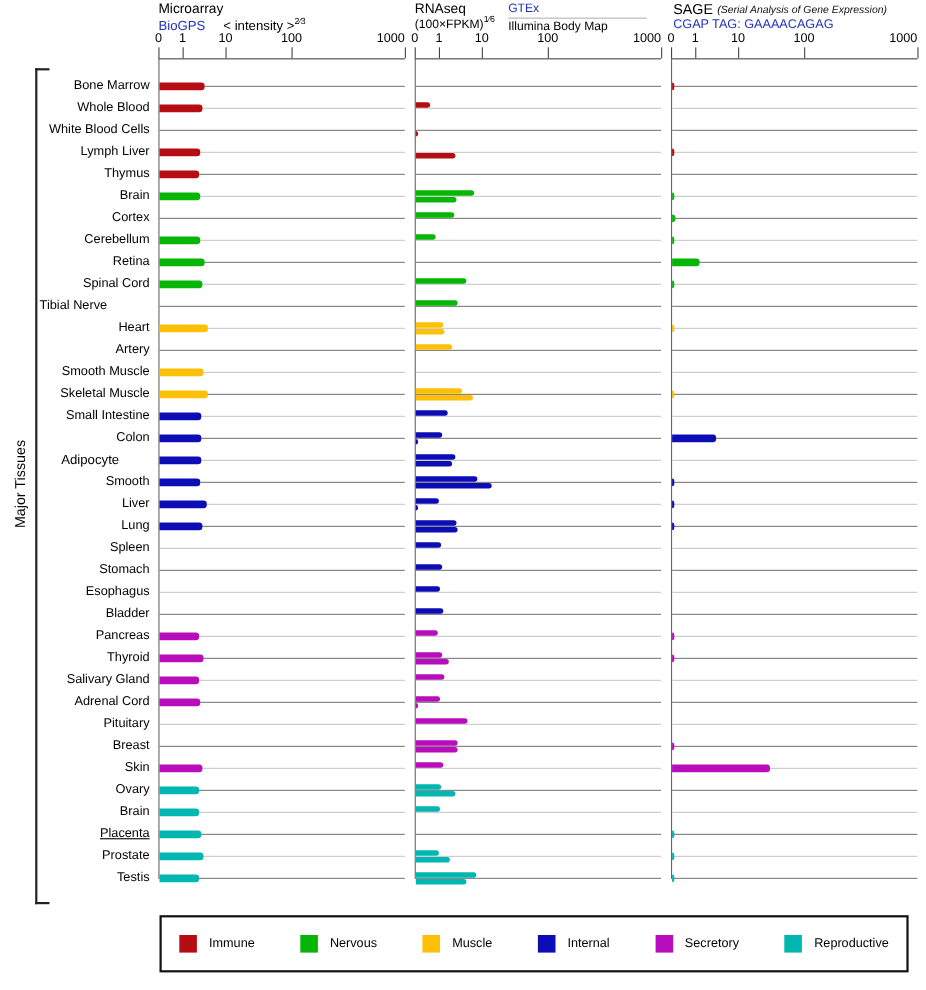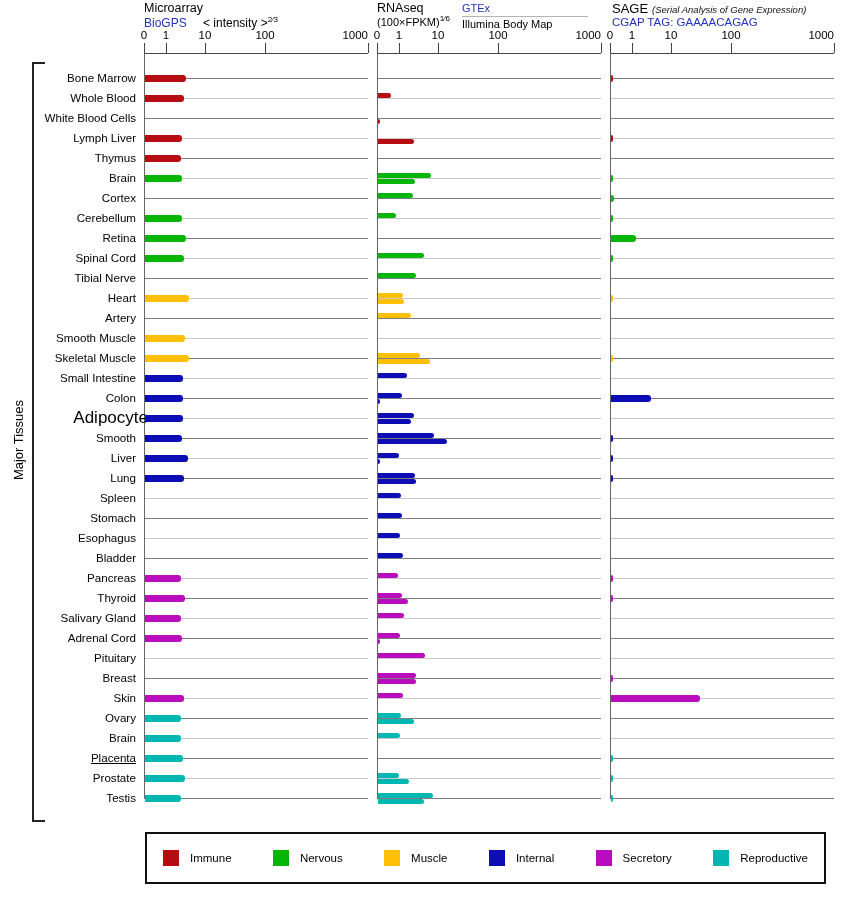--- a/index.html
+++ b/index.html
@@ -142,21 +142,21 @@
       <div style="position: absolute; left: 611px; top: 238px; width: 223px; height: 1px; background: rgb(125, 125, 125);"></div>
       <div style="position: absolute; left: 145px; top: 235px; width: 41px; height: 7px; background: rgb(6, 181, 6); border-radius: 0px 3px 3px 0px;"></div>
       <div style="position: absolute; left: 611px; top: 235px; width: 25px; height: 7px; background: rgb(6, 181, 6); border-radius: 0px 3px 3px 0px;"></div>
       <div style="position: absolute; left: 36px; top: 250px; width: 100px; height: 16px; line-height: 16px; text-align: right; font-size: 11.6px; white-space: nowrap;">Spinal Cord</div>
       <div style="position: absolute; left: 145px; top: 258px; width: 223px; height: 1px; background: rgb(201, 201, 201);"></div>
       <div style="position: absolute; left: 378px; top: 258px; width: 223px; height: 1px; background: rgb(201, 201, 201);"></div>
       <div style="position: absolute; left: 611px; top: 258px; width: 223px; height: 1px; background: rgb(201, 201, 201);"></div>
       <div style="position: absolute; left: 145px; top: 255px; width: 39px; height: 7px; background: rgb(6, 181, 6); border-radius: 0px 3px 3px 0px;"></div>
       <div style="position: absolute; left: 378px; top: 253px; width: 46px; height: 5px; background: rgb(6, 181, 6); border-radius: 0px 3px 3px 0px;"></div>
       <div style="position: absolute; left: 611px; top: 255px; width: 2px; height: 7px; background: rgb(6, 181, 6); border-radius: 0px 3px 3px 0px;"></div>
-      <div style="position: absolute; left: 36px; top: 270px; width: 100px; height: 16px; line-height: 16px; text-align: right; font-size: 11.6px; white-space: nowrap;">Tibial Nerve</div>
+      <div style="position: absolute; left: 36px; top: 270px; width: 100px; height: 16px; line-height: 16px; text-align: left; font-size: 11.6px; white-space: nowrap;">Tibial Nerve</div>
       <div style="position: absolute; left: 145px; top: 278px; width: 223px; height: 1px; background: rgb(125, 125, 125);"></div>
       <div style="position: absolute; left: 378px; top: 278px; width: 223px; height: 1px; background: rgb(125, 125, 125);"></div>
       <div style="position: absolute; left: 611px; top: 278px; width: 223px; height: 1px; background: rgb(125, 125, 125);"></div>
       <div style="position: absolute; left: 378px; top: 273px; width: 38px; height: 5px; background: rgb(6, 181, 6); border-radius: 0px 3px 3px 0px;"></div>
       <div style="position: absolute; left: 36px; top: 290px; width: 100px; height: 16px; line-height: 16px; text-align: right; font-size: 11.6px; white-space: nowrap;">Heart</div>
       <div style="position: absolute; left: 145px; top: 298px; width: 223px; height: 1px; background: rgb(201, 201, 201);"></div>
       <div style="position: absolute; left: 378px; top: 298px; width: 223px; height: 1px; background: rgb(201, 201, 201);"></div>
       <div style="position: absolute; left: 611px; top: 298px; width: 223px; height: 1px; background: rgb(201, 201, 201);"></div>
       <div style="position: absolute; left: 145px; top: 295px; width: 44px; height: 7px; background: rgb(253, 192, 6); border-radius: 0px 3px 3px 0px;"></div>
       <div style="position: absolute; left: 378px; top: 293px; width: 25px; height: 5px; background: rgb(253, 192, 6); border-radius: 0px 3px 3px 0px;"></div>
@@ -187,21 +187,21 @@
       <div style="position: absolute; left: 145px; top: 375px; width: 38px; height: 7px; background: rgb(13, 13, 181); border-radius: 0px 3px 3px 0px;"></div>
       <div style="position: absolute; left: 378px; top: 373px; width: 29px; height: 5px; background: rgb(13, 13, 181); border-radius: 0px 3px 3px 0px;"></div>
       <div style="position: absolute; left: 36px; top: 390px; width: 100px; height: 16px; line-height: 16px; text-align: right; font-size: 11.6px; white-space: nowrap;">Colon</div>
       <div style="position: absolute; left: 145px; top: 398px; width: 223px; height: 1px; background: rgb(125, 125, 125);"></div>
       <div style="position: absolute; left: 378px; top: 398px; width: 223px; height: 1px; background: rgb(125, 125, 125);"></div>
       <div style="position: absolute; left: 611px; top: 398px; width: 223px; height: 1px; background: rgb(125, 125, 125);"></div>
       <div style="position: absolute; left: 145px; top: 395px; width: 38px; height: 7px; background: rgb(13, 13, 181); border-radius: 0px 3px 3px 0px;"></div>
       <div style="position: absolute; left: 378px; top: 393px; width: 24px; height: 5px; background: rgb(13, 13, 181); border-radius: 0px 3px 3px 0px;"></div>
       <div style="position: absolute; left: 378px; top: 399px; width: 2px; height: 5px; background: rgb(13, 13, 181); border-radius: 0px 3px 3px 0px;"></div>
       <div style="position: absolute; left: 611px; top: 395px; width: 40px; height: 7px; background: rgb(13, 13, 181); border-radius: 0px 3px 3px 0px;"></div>
-      <div style="position: absolute; left: 48px; top: 410px; width: 100px; height: 16px; line-height: 16px; text-align: right; font-size: 17px; white-space: nowrap;">Adipocyte</div>
+      <div style="position: absolute; left: 32px; top: 410px; width: 100px; height: 16px; line-height: 16px; text-align: center; font-size: 12px; white-space: nowrap;">Adipocyte</div>
       <div style="position: absolute; left: 145px; top: 418px; width: 223px; height: 1px; background: rgb(201, 201, 201);"></div>
       <div style="position: absolute; left: 378px; top: 418px; width: 223px; height: 1px; background: rgb(201, 201, 201);"></div>
       <div style="position: absolute; left: 611px; top: 418px; width: 223px; height: 1px; background: rgb(201, 201, 201);"></div>
       <div style="position: absolute; left: 145px; top: 415px; width: 38px; height: 7px; background: rgb(13, 13, 181); border-radius: 0px 3px 3px 0px;"></div>
       <div style="position: absolute; left: 378px; top: 413px; width: 36px; height: 5px; background: rgb(13, 13, 181); border-radius: 0px 3px 3px 0px;"></div>
       <div style="position: absolute; left: 378px; top: 419px; width: 33px; height: 5px; background: rgb(13, 13, 181); border-radius: 0px 3px 3px 0px;"></div>
       <div style="position: absolute; left: 36px; top: 430px; width: 100px; height: 16px; line-height: 16px; text-align: right; font-size: 11.6px; white-space: nowrap;">Smooth</div>
       <div style="position: absolute; left: 145px; top: 438px; width: 223px; height: 1px; background: rgb(125, 125, 125);"></div>
       <div style="position: absolute; left: 378px; top: 438px; width: 223px; height: 1px; background: rgb(125, 125, 125);"></div>
       <div style="position: absolute; left: 611px; top: 438px; width: 223px; height: 1px; background: rgb(125, 125, 125);"></div>

